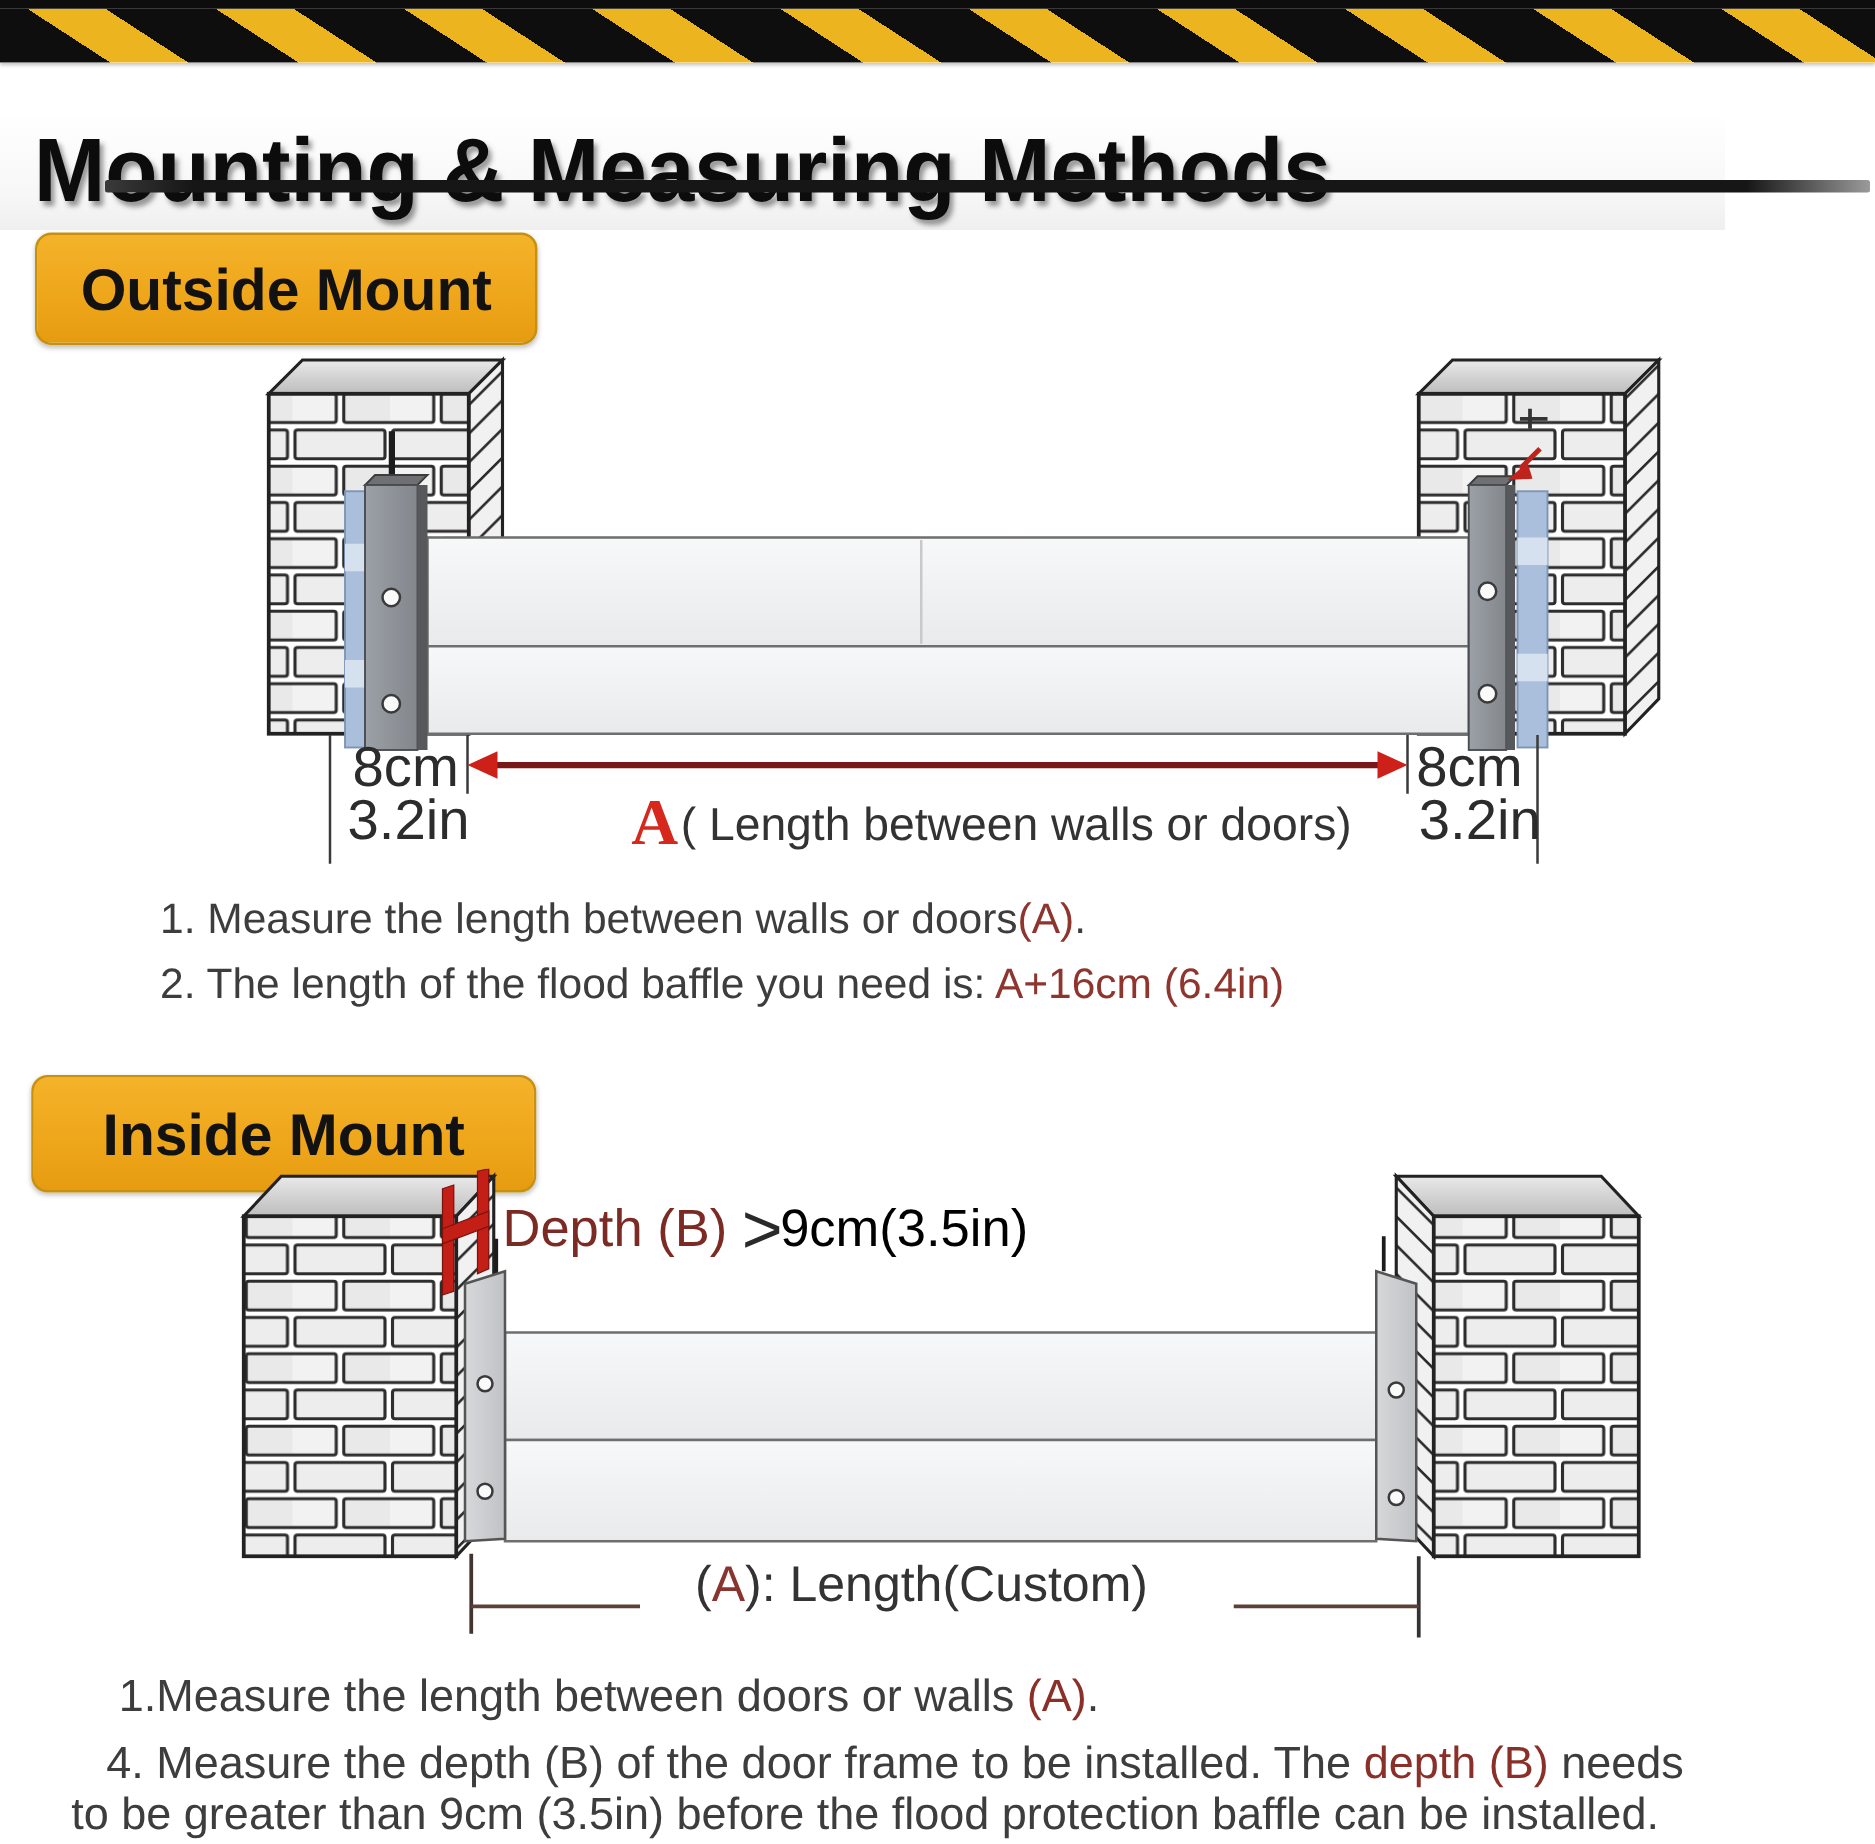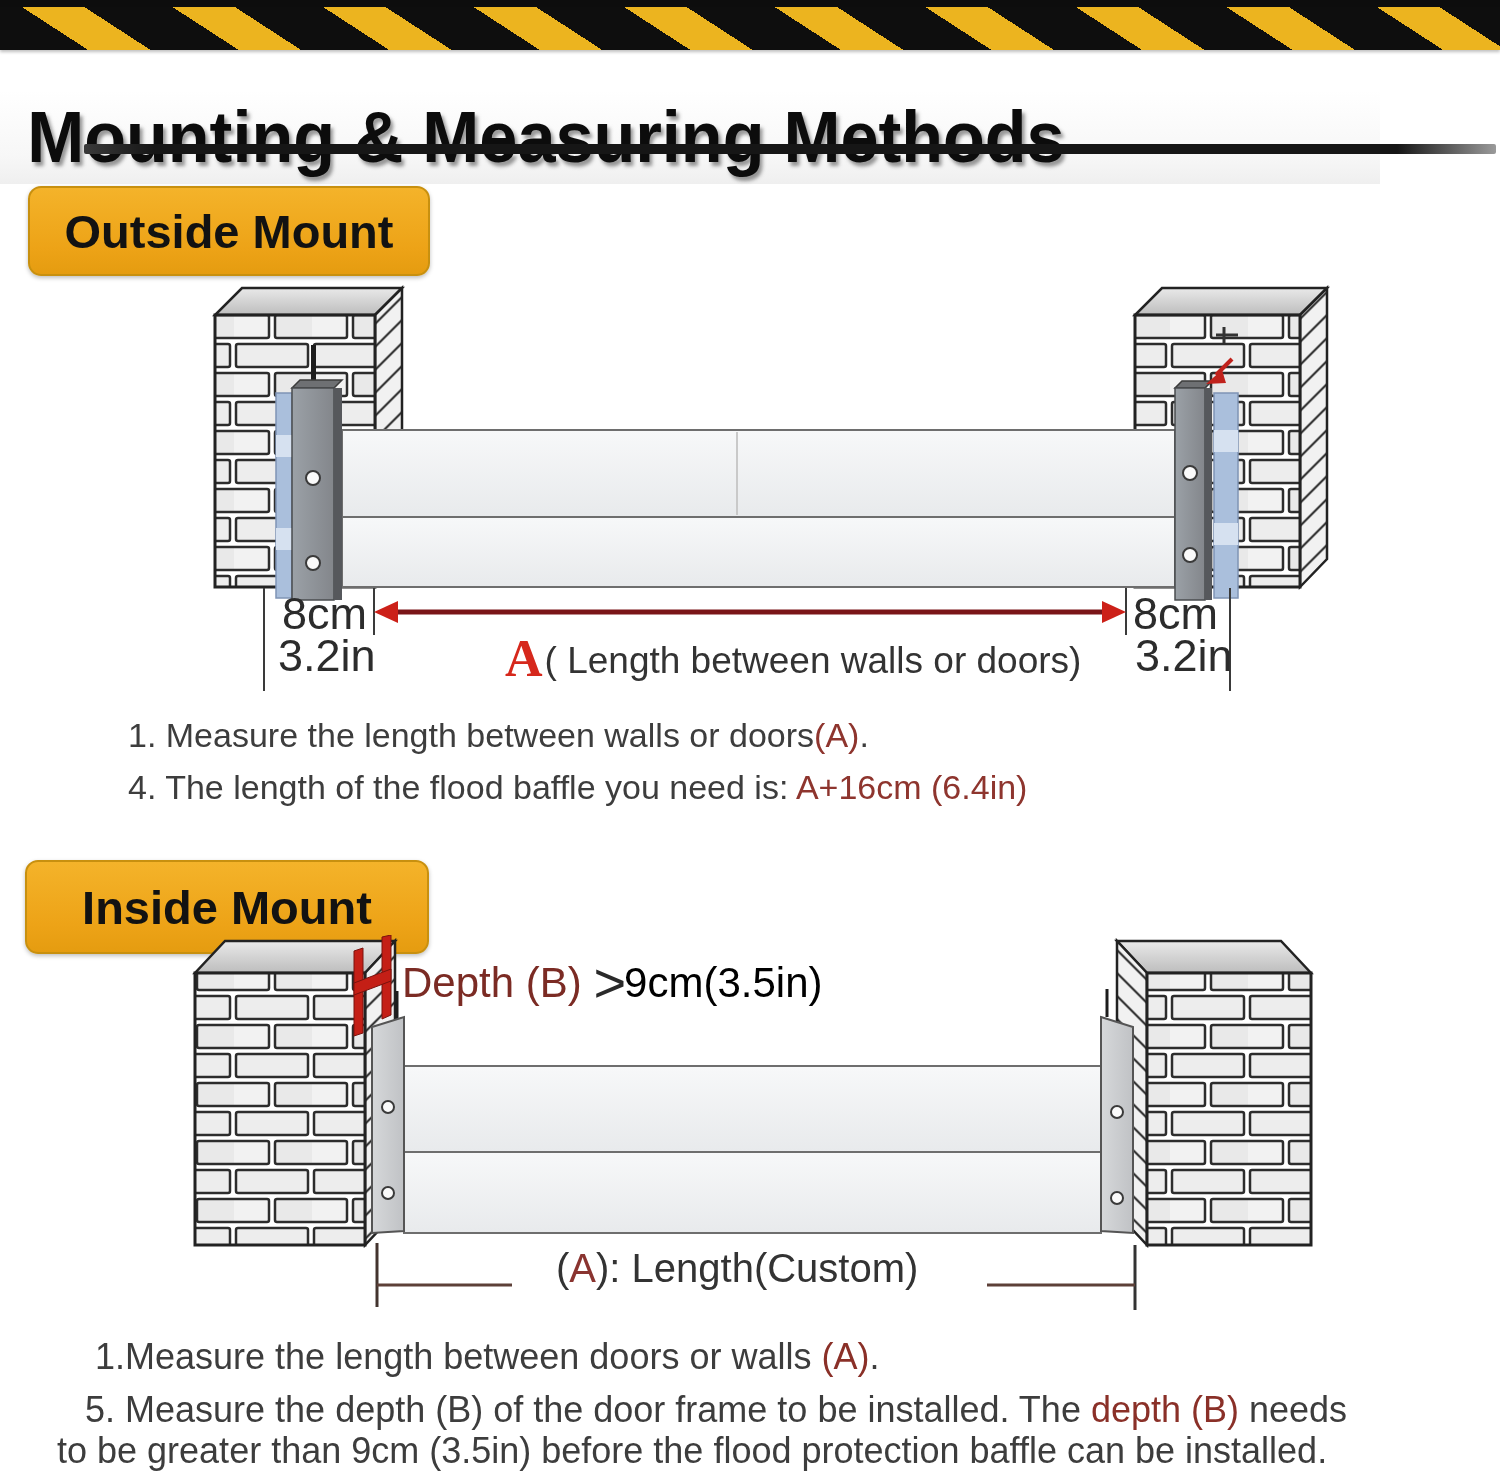--- a/index.html
+++ b/index.html
@@ -176,21 +176,21 @@
 <div class="abs mlabel" style="left:1135px;top:630px">3.2in</div>
 
 <div class="abs alabel" style="left:505px;top:629px">
   <span class="a-big-red">A</span><span>( Length between walls or doors)</span>
 </div>
 
 <div class="abs step" style="left:128px;top:716px">
   <span>1. Measure the length between walls or doors</span><span class="hl">(A)</span><span>.</span>
 </div>
 <div class="abs step" style="left:128px;top:768px">
-  <span>4. The length of the flood baffle you need is: </span><span class="hl">A+16cm (6.4in)</span><span></span>
+  <span>2. The length of the flood baffle you need is: </span><span class="hl">A+16cm (6.4in)</span><span></span>
 </div>
 
 <div class="abs badge" id="badge-inside">
   <span>Inside Mount</span>
 </div>
 
 <svg class="abs" id="svg-inside" width="1500" height="400" viewBox="0 0 1500 400">
   <defs>
     <linearGradient id="capg2" x1="0" y1="0" x2="0" y2="1">
       <stop offset="0" stop-color="#e9e9e9"></stop>
@@ -270,15 +270,15 @@
 </div>
 
 <div class="abs len-label" style="left:556px;top:1246px">
   <span>(</span><span class="a-maroon">A</span><span>): Length(Custom)</span>
 </div>
 
 <div class="abs step-in" style="left:95px;top:1336px">
   <span>1.Measure the length between doors or walls </span><span class="hl">(A)</span><span>.</span>
 </div>
 <div class="abs step-in" style="left:85px;top:1389px">
-  <span>5. Measure the depth (B) of the door frame to be installed. The </span><span class="hl">depth (B)</span><span> needs</span>
+  <span>4. Measure the depth (B) of the door frame to be installed. The </span><span class="hl">depth (B)</span><span> needs</span>
 </div>
 <div class="abs step-in" style="left:57px;top:1430px">to be greater than 9cm (3.5in) before the flood protection baffle can be installed.</div>
 
 </body></html>

